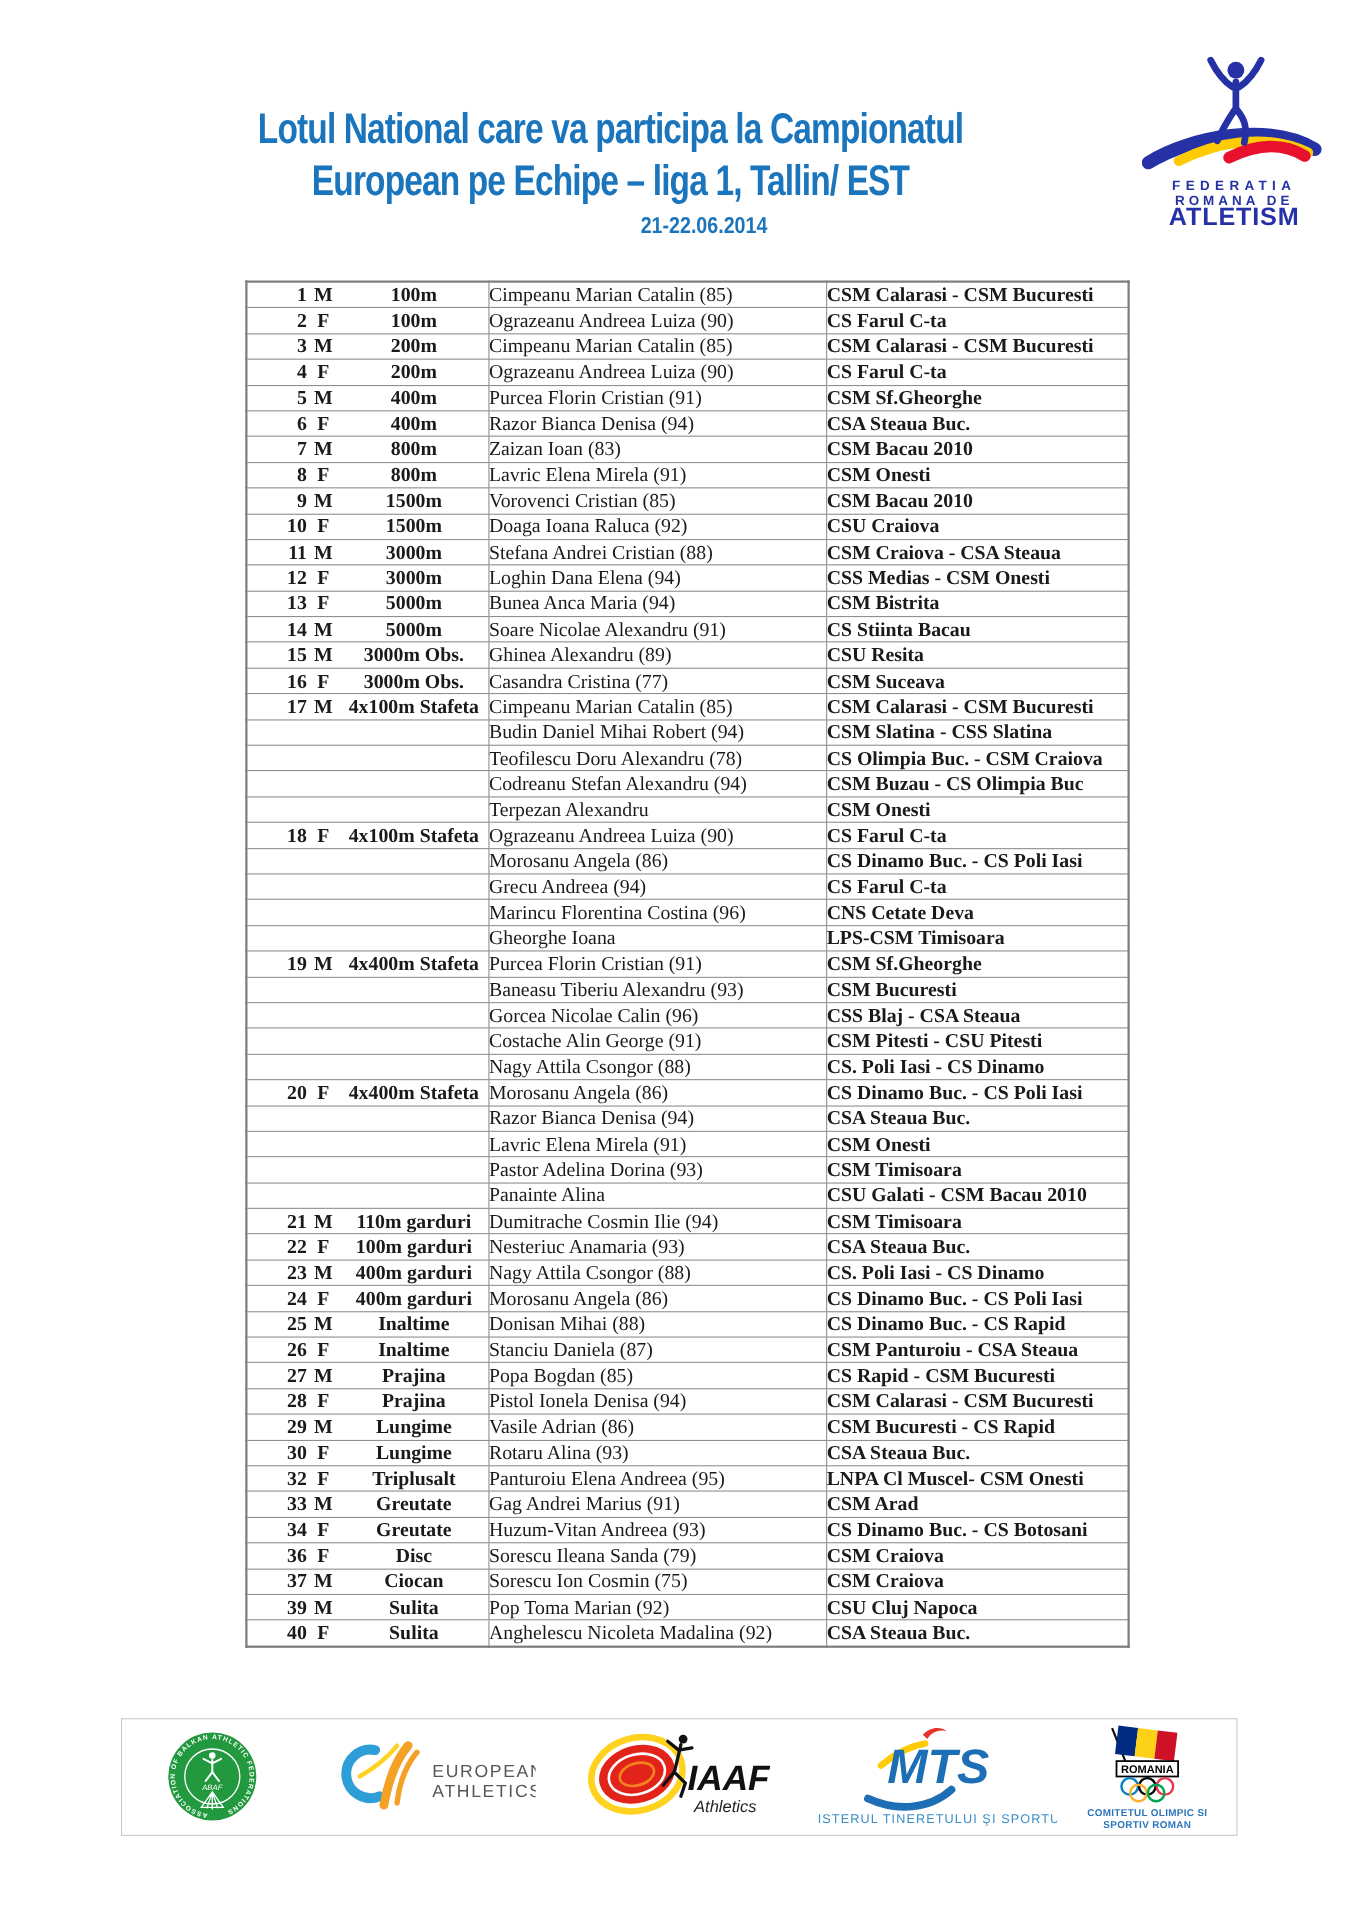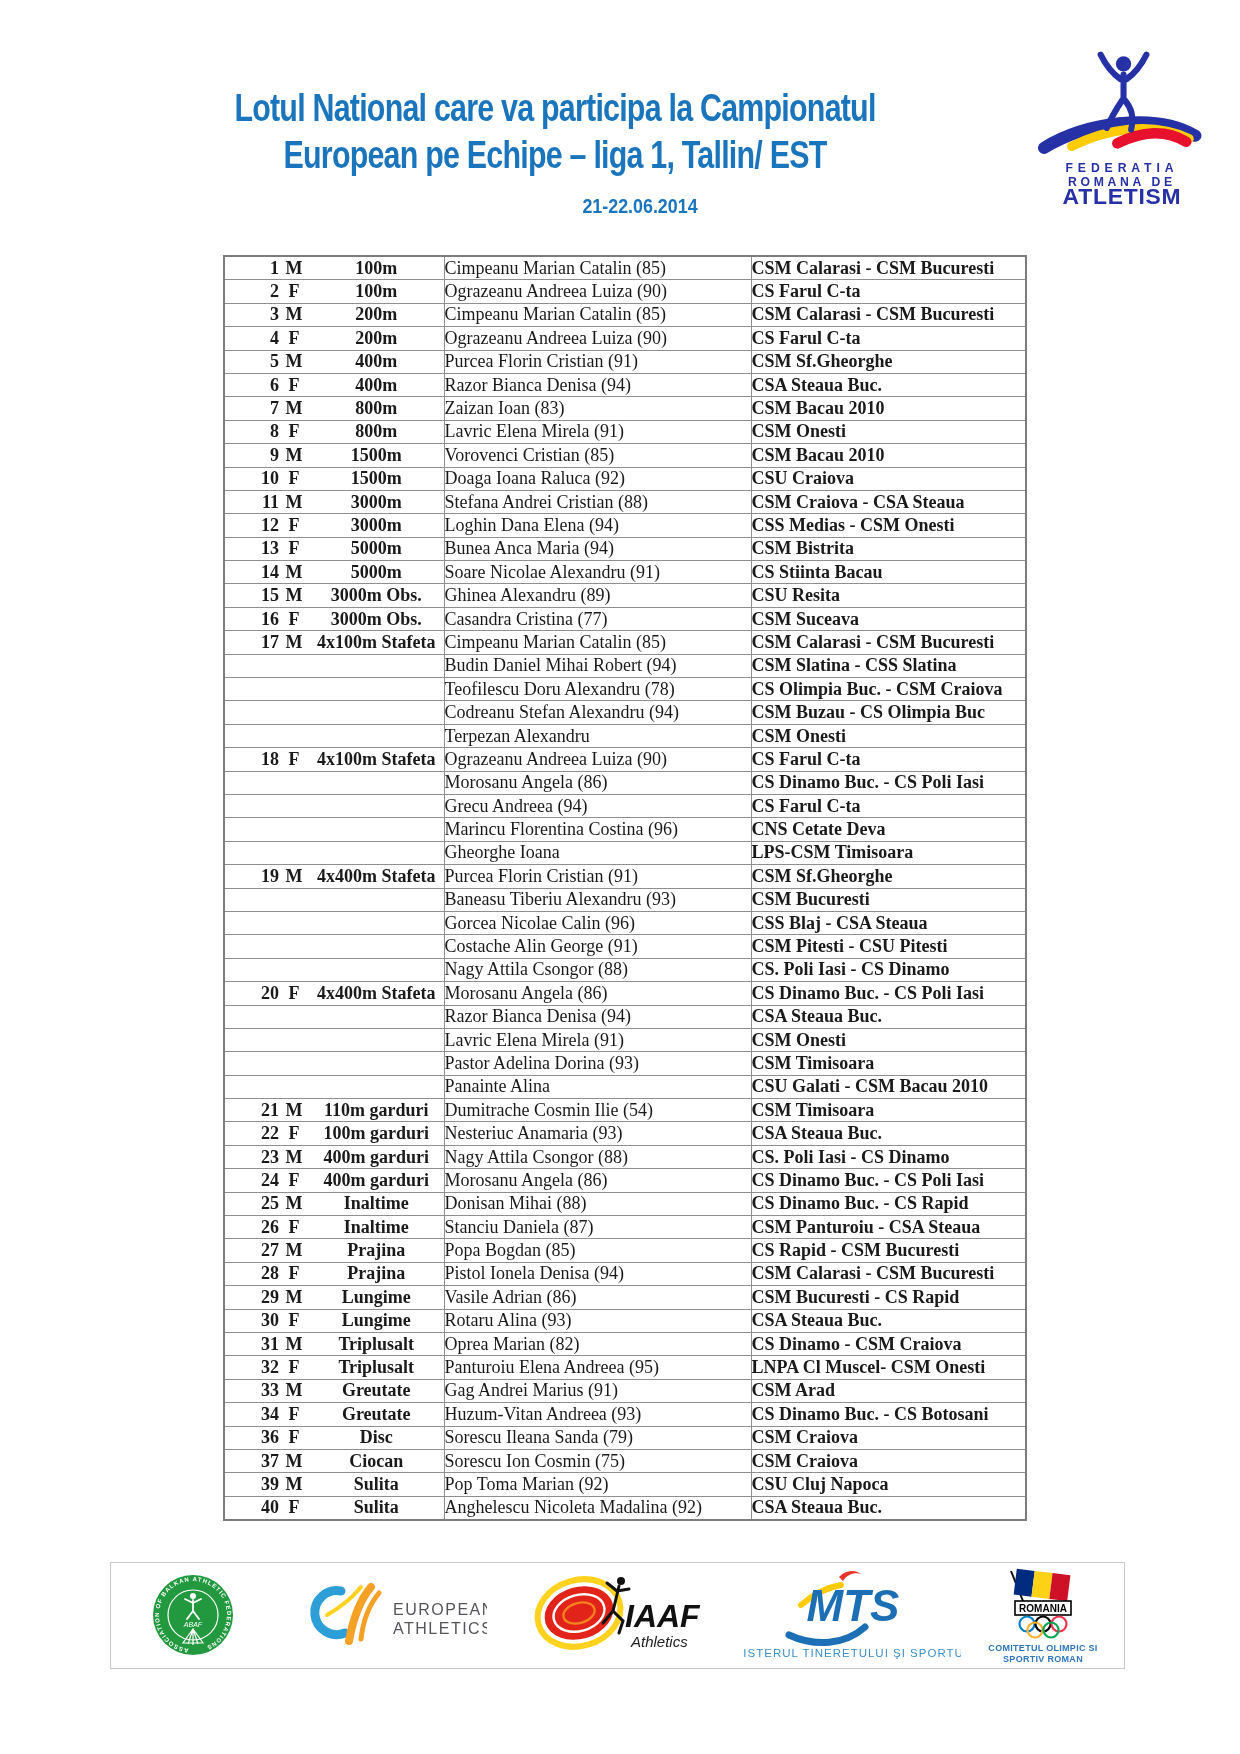--- a/index.html
+++ b/index.html
@@ -2,21 +2,21 @@
 <html><head>
 <meta charset="utf-8">
 <style>
   html,body{margin:0;padding:0;}
   body{
     width:1240px;height:1754px;position:relative;background:#ffffff;
     font-family:"Liberation Serif",serif;color:#1a1a1a;overflow:hidden;
   }
   
   .title-block{
-    position:absolute;left:140px;top:84px;width:830px;text-align:center;
+    position:absolute;left:140px;top:94px;width:830px;text-align:center;
     color:#1b75bc;font-family:"Liberation Sans",sans-serif;font-weight:bold;
   }
   .title-line{
     font-size:39px;line-height:47px;white-space:nowrap;
     transform:scaleX(0.78);transform-origin:50% 50%;letter-spacing:-1px;
   }
   .date-line{
     position:absolute;left:440px;top:194px;width:400px;text-align:center;
     color:#1b75bc;font-family:"Liberation Sans",sans-serif;font-weight:bold;
     font-size:21px;transform:scaleX(0.85);transform-origin:50% 50%;
@@ -525,21 +525,21 @@
       </tr>
 
       <tr>
         <td>
           <div class="event-wrap">
             <span class="ev-no">21</span>
             <span class="ev-sex">M</span>
             <span class="ev-name">110m garduri</span>
           </div>
         </td>
-        <td class="athlete-cell">Dumitrache Cosmin Ilie (54)</td>
+        <td class="athlete-cell">Dumitrache Cosmin Ilie (94)</td>
         <td class="club-cell">CSM Timisoara</td>
       </tr>
 
       <tr>
         <td>
           <div class="event-wrap">
             <span class="ev-no">22</span>
             <span class="ev-sex">F</span>
             <span class="ev-name">100m garduri</span>
           </div>
@@ -637,31 +637,20 @@
           <div class="event-wrap">
             <span class="ev-no">30</span>
             <span class="ev-sex">F</span>
             <span class="ev-name">Lungime</span>
           </div>
         </td>
         <td class="athlete-cell">Rotaru Alina (93)</td>
         <td class="club-cell">CSA Steaua Buc.</td>
       </tr>
 
-      <tr>
-        <td>
-          <div class="event-wrap">
-            <span class="ev-no">31</span>
-            <span class="ev-sex">M</span>
-            <span class="ev-name">Triplusalt</span>
-          </div>
-        </td>
-        <td class="athlete-cell">Oprea Marian (82)</td>
-        <td class="club-cell">CS Dinamo - CSM Craiova</td>
-      </tr>
 
       <tr>
         <td>
           <div class="event-wrap">
             <span class="ev-no">32</span>
             <span class="ev-sex">F</span>
             <span class="ev-name">Triplusalt</span>
           </div>
         </td>
         <td class="athlete-cell">Panturoiu Elena Andreea (95)</td>

